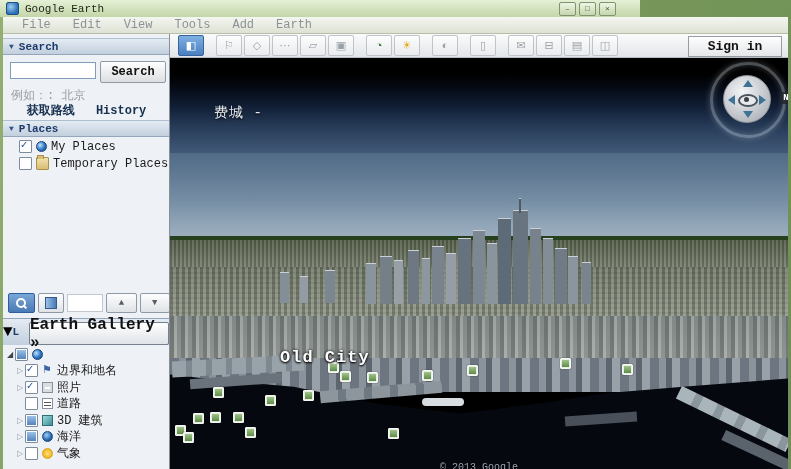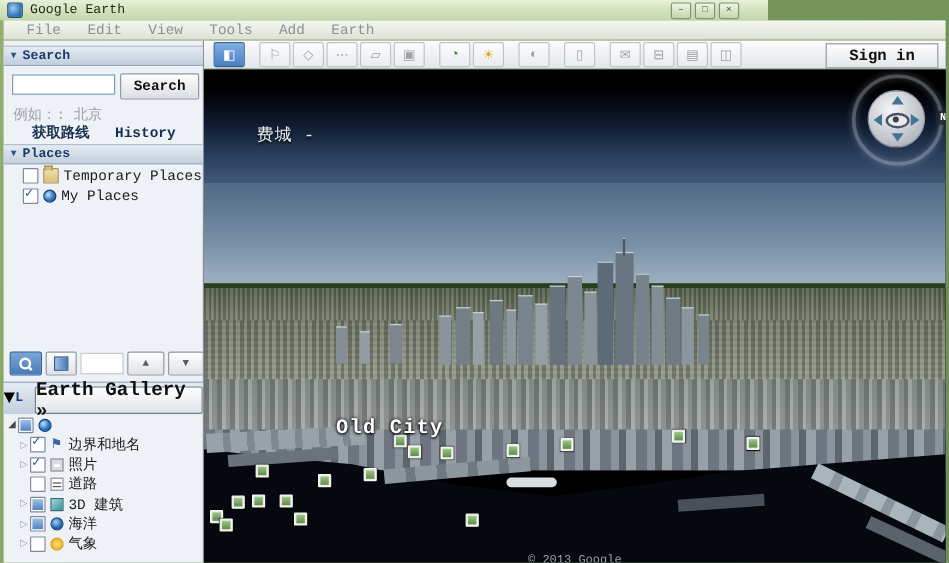--- a/index.html
+++ b/index.html
@@ -195,28 +195,28 @@
         <span>获取路线</span>
         <span>History</span>
       </div>
 
       <div class="panel-header srow" style="top:86px;">
         <span class="tri">▼</span>
         <span>Places</span>
       </div>
       <div class="srow" style="top:104px;padding-left:16px;box-sizing:border-box;">
         <div class="tree-row">
+          <span class="cb checked"></span>
+          <span class="licon ic-globe"></span>
+          <span>My Places</span>
+        </div>
+        <div class="tree-row">
           <span class="cb"></span>
           <span class="licon ic-folder"></span>
           <span>Temporary Places</span>
-        </div>
-        <div class="tree-row">
-          <span class="cb checked"></span>
-          <span class="licon ic-globe"></span>
-          <span>My Places</span>
         </div>
       </div>
 
       <div id="places-footer" class="srow">
         <div class="foot-btn pressed" style="width:26px;">
           <span class="mag"></span>
         </div>
         <div class="foot-btn" style="width:26px;">
           <span class="panebox"></span>
         </div>

